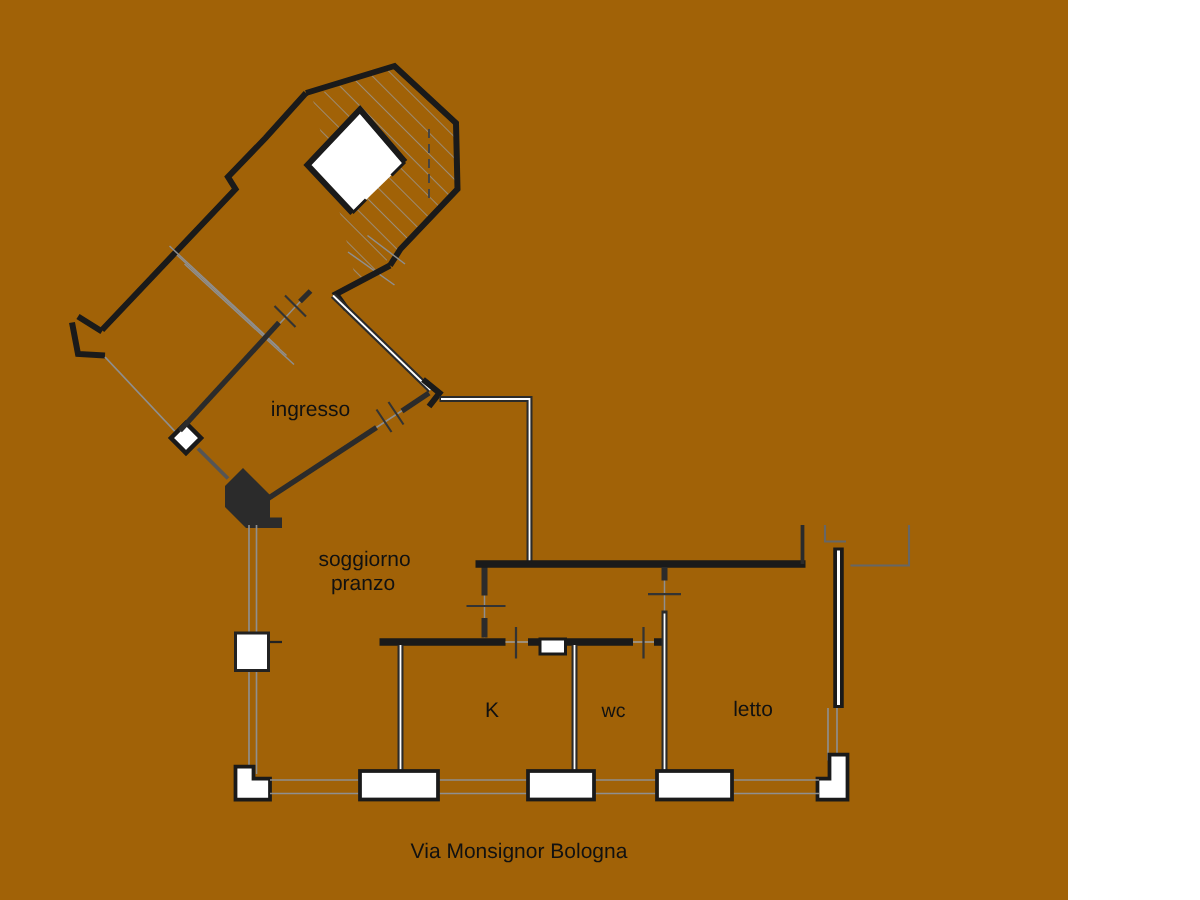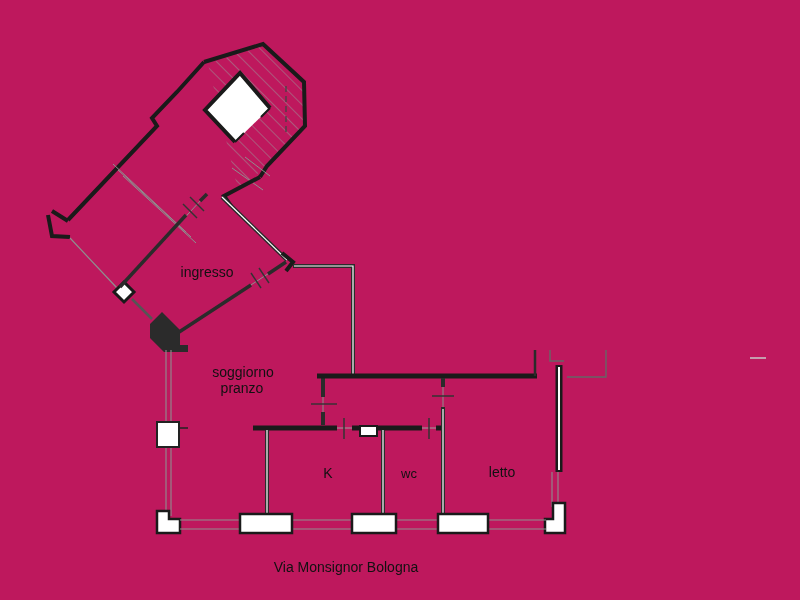--- a/index.html
+++ b/index.html
@@ -1,16 +1,16 @@
 <!DOCTYPE html>
 <html><head>
 <meta charset="utf-8">
 <style>
   html,body{margin:0;padding:0;background:#ffffff;}
-  .canvas{position:relative;width:800px;height:600px;background:#be185d;overflow:hidden;
+  .canvas{position:relative;width:712px;height:600px;background:#a16207;overflow:hidden;
           font-family:"Liberation Sans", sans-serif;}
   svg{position:absolute;left:0;top:0;}
   text{font-family:"Liberation Sans", sans-serif;fill:#111;}
   .room-label{font-size:14px;}
   .room-label-small{font-size:13px;}
   .caption{font-size:14px;}
 </style>
 </head>
 <body>
 

